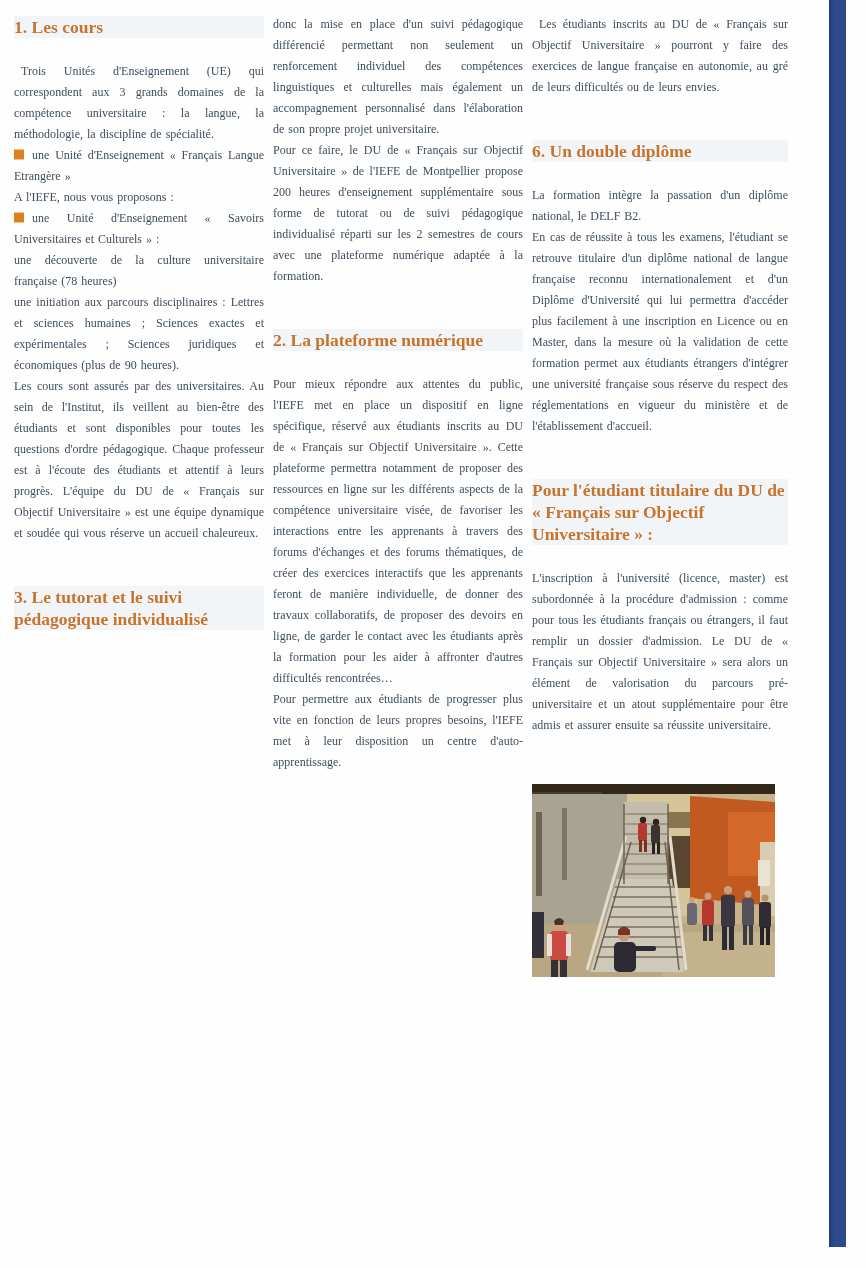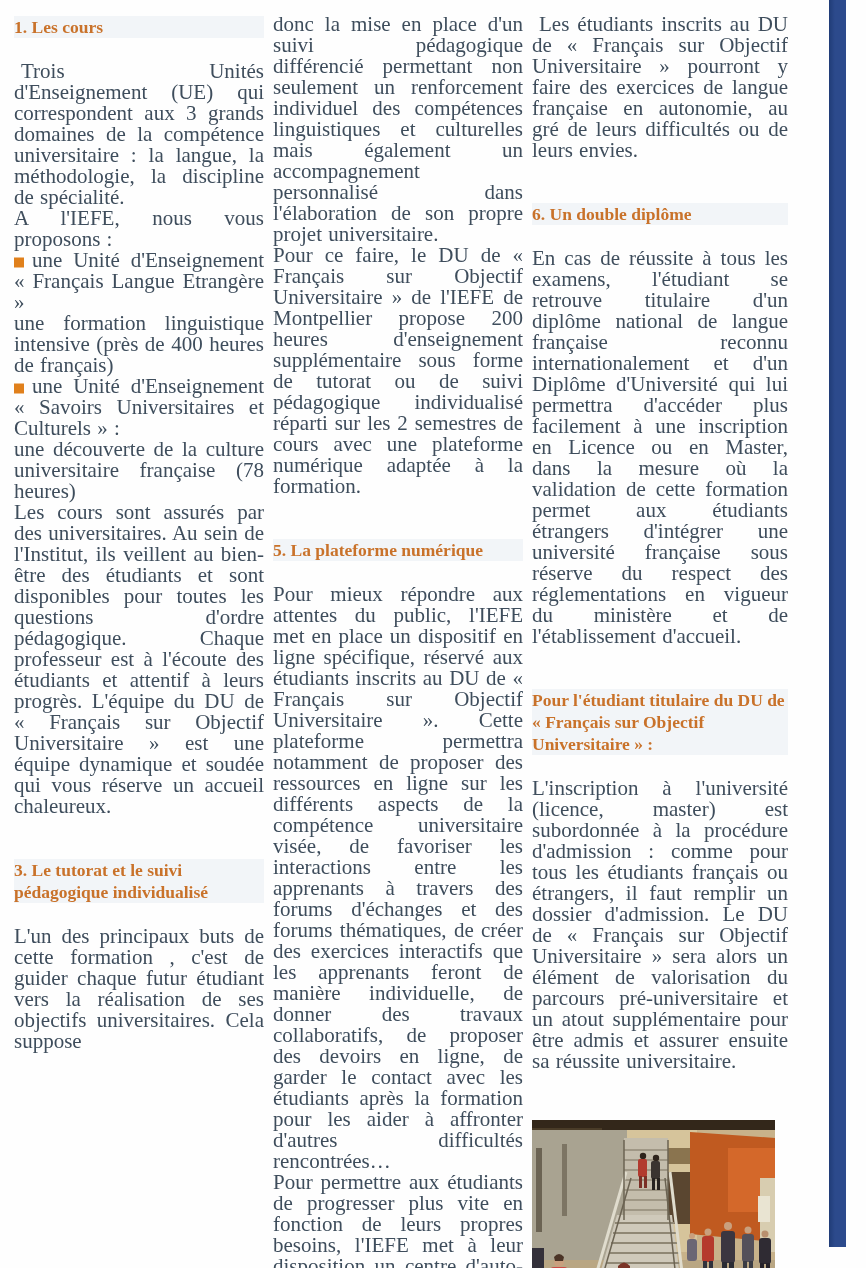--- a/index.html
+++ b/index.html
@@ -8,21 +8,21 @@
     background:#fefefe;
     font-family:"Liberation Serif","DejaVu Serif",serif;
     color:#3e4d5c;
   }
   .columns{
     position:absolute;left:14px;top:14px;width:802px;
     display:grid;grid-template-columns:250px 250px 256px;column-gap:9px;
   }
   .col{min-width:0;}
   .para{
-    margin:0;font-size:21px;line-height:21px;text-align:justify;
+    margin:0;font-size:12px;line-height:21px;text-align:justify;
     word-spacing:1px;
   }
   .para.indent{text-indent:7px;}
   .heading{
     margin:42px 0 23px 0;font-size:17.5px;line-height:22px;font-weight:bold;
     color:#c9722a;background:#f2f5f8;
   }
   .heading.first{margin-top:2px;}
   .sq{
     display:inline-block;width:10px;height:10px;background:#e0801c;
@@ -36,41 +36,41 @@
   }
 </style>
 </head>
 <body>
 
 <div class="columns">
 
   <div class="col">
     <h3 class="heading first">1. Les cours</h3>
     <p class="para indent">Trois Unités d'Enseignement (UE) qui correspondent aux 3 grands domaines de la compétence universitaire : la langue, la méthodologie, la discipline de spécialité.</p>
+    <p class="para bullet-line"><span class="sq"></span><span>une Unité d'Enseignement « Français Langue Etrangère »</span></p>
     <p class="para">A l'IEFE, nous vous proposons :</p>
-    <p class="para bullet-line"><span class="sq"></span><span>une Unité d'Enseignement « Français Langue Etrangère »</span></p>
-    <p class="para">une formation linguistique intensive (près de 400 heures de français)</p>
     <p class="para bullet-line"><span class="sq"></span><span>une Unité d'Enseignement « Savoirs Universitaires et Culturels » :</span></p>
     <p class="para">une découverte de la culture universitaire française (78 heures)</p>
+    <p class="para">une initiation aux parcours disciplinaires : Lettres et sciences humaines ; Sciences exactes et expérimentales ; Sciences juridiques et économiques (plus de 90 heures).</p>
     <p class="para">Les cours sont assurés par des universitaires. Au sein de l'Institut, ils veillent au bien-être des étudiants et sont disponibles pour toutes les questions d'ordre pédagogique. Chaque professeur est à l'écoute des étudiants et attentif à leurs progrès. L'équipe du DU de « Français sur Objectif Universitaire » est une équipe dynamique et soudée qui vous réserve un accueil chaleureux.</p>
     <h3 class="heading">3. Le tutorat et le suivi pédagogique individualisé</h3>
-    <p class="para">L'un des principaux buts de cette formation , c'est de guider chaque futur étudiant vers la réalisation de ses objectifs universitaires. Cela suppose</p>
   </div>
 
   <div class="col">
     <p class="para">donc la mise en place d'un suivi pédagogique différencié permettant non seulement un renforcement individuel des compétences linguistiques et culturelles mais également un accompagnement personnalisé dans l'élaboration de son propre projet universitaire.</p>
     <p class="para">Pour ce faire, le DU de « Français sur Objectif Universitaire » de l'IEFE de Montpellier propose 200 heures d'enseignement supplémentaire sous forme de tutorat ou de suivi pédagogique individualisé réparti sur les 2 semestres de cours avec une plateforme numérique adaptée à la formation.</p>
-    <h3 class="heading">5. La plateforme numérique</h3>
+    <h3 class="heading">2. La plateforme numérique</h3>
     <p class="para">Pour mieux répondre aux attentes du public, l'IEFE met en place un dispositif en ligne spécifique, réservé aux étudiants inscrits au DU de « Français sur Objectif Universitaire ». Cette plateforme permettra notamment de proposer des ressources en ligne sur les différents aspects de la compétence universitaire visée, de favoriser les interactions entre les apprenants à travers des forums d'échanges et des forums thématiques, de créer des exercices interactifs que les apprenants feront de manière individuelle, de donner des travaux collaboratifs, de proposer des devoirs en ligne, de garder le contact avec les étudiants après la formation pour les aider à affronter d'autres difficultés rencontrées…</p>
     <p class="para">Pour permettre aux étudiants de progresser plus vite en fonction de leurs propres besoins, l'IEFE met à leur disposition un centre d'auto-apprentissage.</p>
   </div>
 
   <div class="col">
     <p class="para indent">Les étudiants inscrits au DU de « Français sur Objectif Universitaire » pourront y faire des exercices de langue française en autonomie, au gré de leurs difficultés ou de leurs envies.</p>
     <h3 class="heading">6. Un double diplôme</h3>
+    <p class="para">La formation intègre la passation d'un diplôme national, le DELF B2.</p>
     <p class="para">En cas de réussite à tous les examens, l'étudiant se retrouve titulaire d'un diplôme national de langue française reconnu internationalement et d'un Diplôme d'Université qui lui permettra d'accéder plus facilement à une inscription en Licence ou en Master, dans la mesure où la validation de cette formation permet aux étudiants étrangers d'intégrer une université française sous réserve du respect des réglementations en vigueur du ministère et de l'établissement d'accueil.</p>
     <h3 class="heading">Pour l'étudiant titulaire du DU de « Français sur Objectif Universitaire » :</h3>
     <p class="para">L'inscription à l'université (licence, master) est subordonnée à la procédure d'admission : comme pour tous les étudiants français ou étrangers, il faut remplir un dossier d'admission. Le DU de « Français sur Objectif Universitaire » sera alors un élément de valorisation du parcours pré-universitaire et un atout supplémentaire pour être admis et assurer ensuite sa réussite universitaire.</p>
 
     <div class="photo-wrap">
       <svg width="243" height="193" viewBox="0 0 243 193">
 
         <rect width="243" height="193" fill="#c8b28a"></rect>
         <rect width="243" height="10" fill="#33271a"></rect>
         <rect x="0" y="8" width="70" height="24" fill="#4a3c28"></rect>

